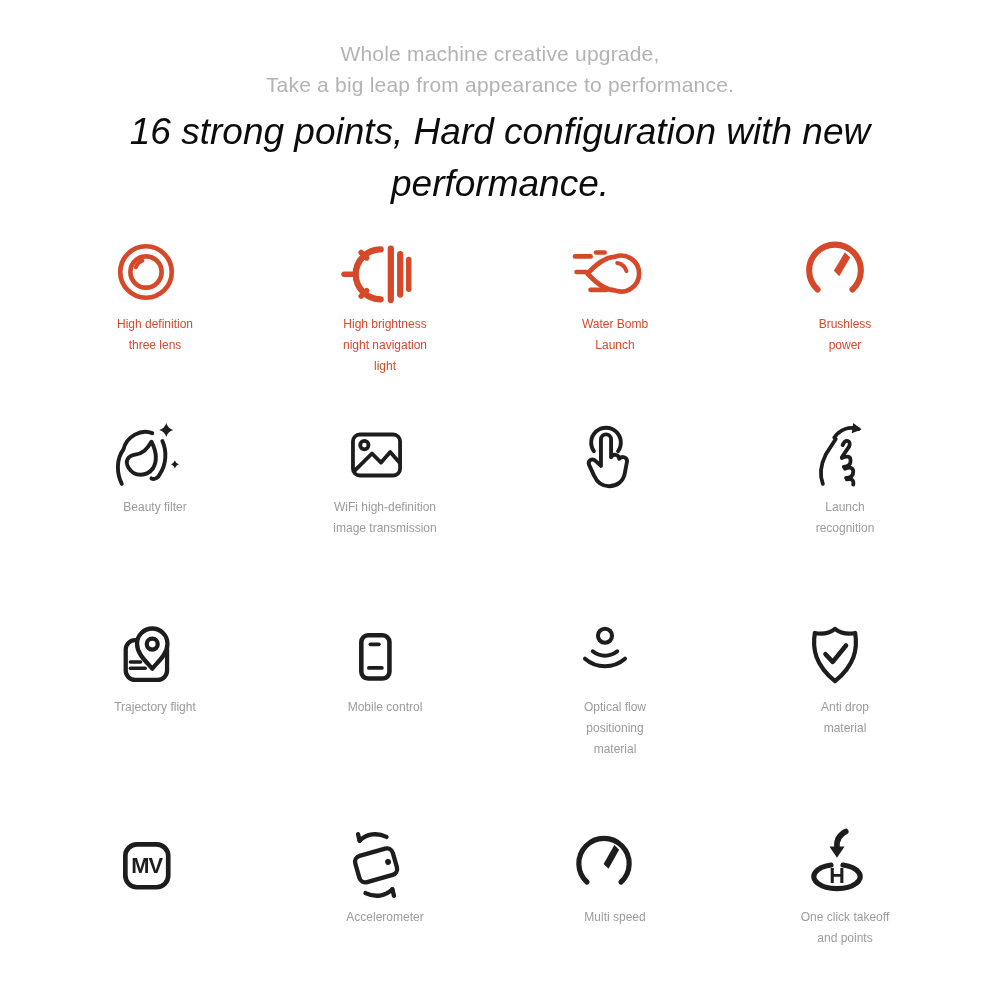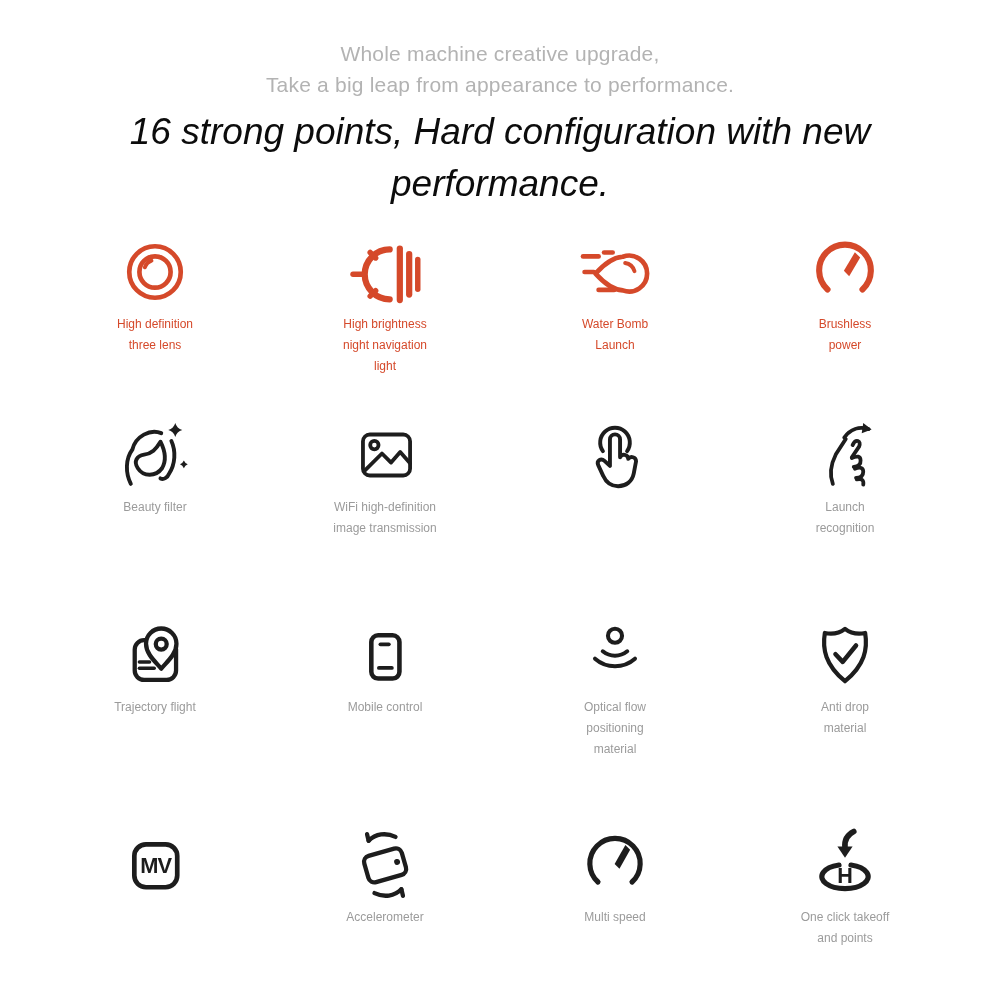--- a/index.html
+++ b/index.html
@@ -16,21 +16,21 @@
   .title{
     margin:6px auto 0;max-width:830px;text-align:center;
     font-size:37px;line-height:52px;color:var(--title-black,#0c0c0c);font-style:italic;
   }
   .features{
     display:grid;grid-template-columns:repeat(4,1fr);
     grid-template-rows:183px 200px 210px auto;
     padding:0 40px;margin-top:22px;
   }
   .cell{display:flex;flex-direction:column;align-items:center;text-align:center;}
-  .icon-box{height:80px;width:96px;display:flex;align-items:center;justify-content:center;color:var(--icon-dark,#1d1d1d);}
+  .icon-box{height:80px;width:96px;display:flex;align-items:center;justify-content:flex-start;color:var(--icon-dark,#1d1d1d);}
   .icon-box svg{display:block;}
   .label{
     margin-top:2px;font-size:12px;line-height:21px;
     color:var(--label-gray,#9b9b9b);white-space:pre-line;
   }
   .cell.accent .icon-box{color:var(--accent,#d5492a);}
   .cell.accent .label{color:var(--accent,#d5492a);}
   svg .s{fill:none;stroke:currentColor;stroke-linecap:round;stroke-linejoin:round;}
   svg .f{fill:currentColor;stroke:none;}
   svg .w{fill:#ffffff;stroke:currentColor;stroke-linecap:round;stroke-linejoin:round;}

